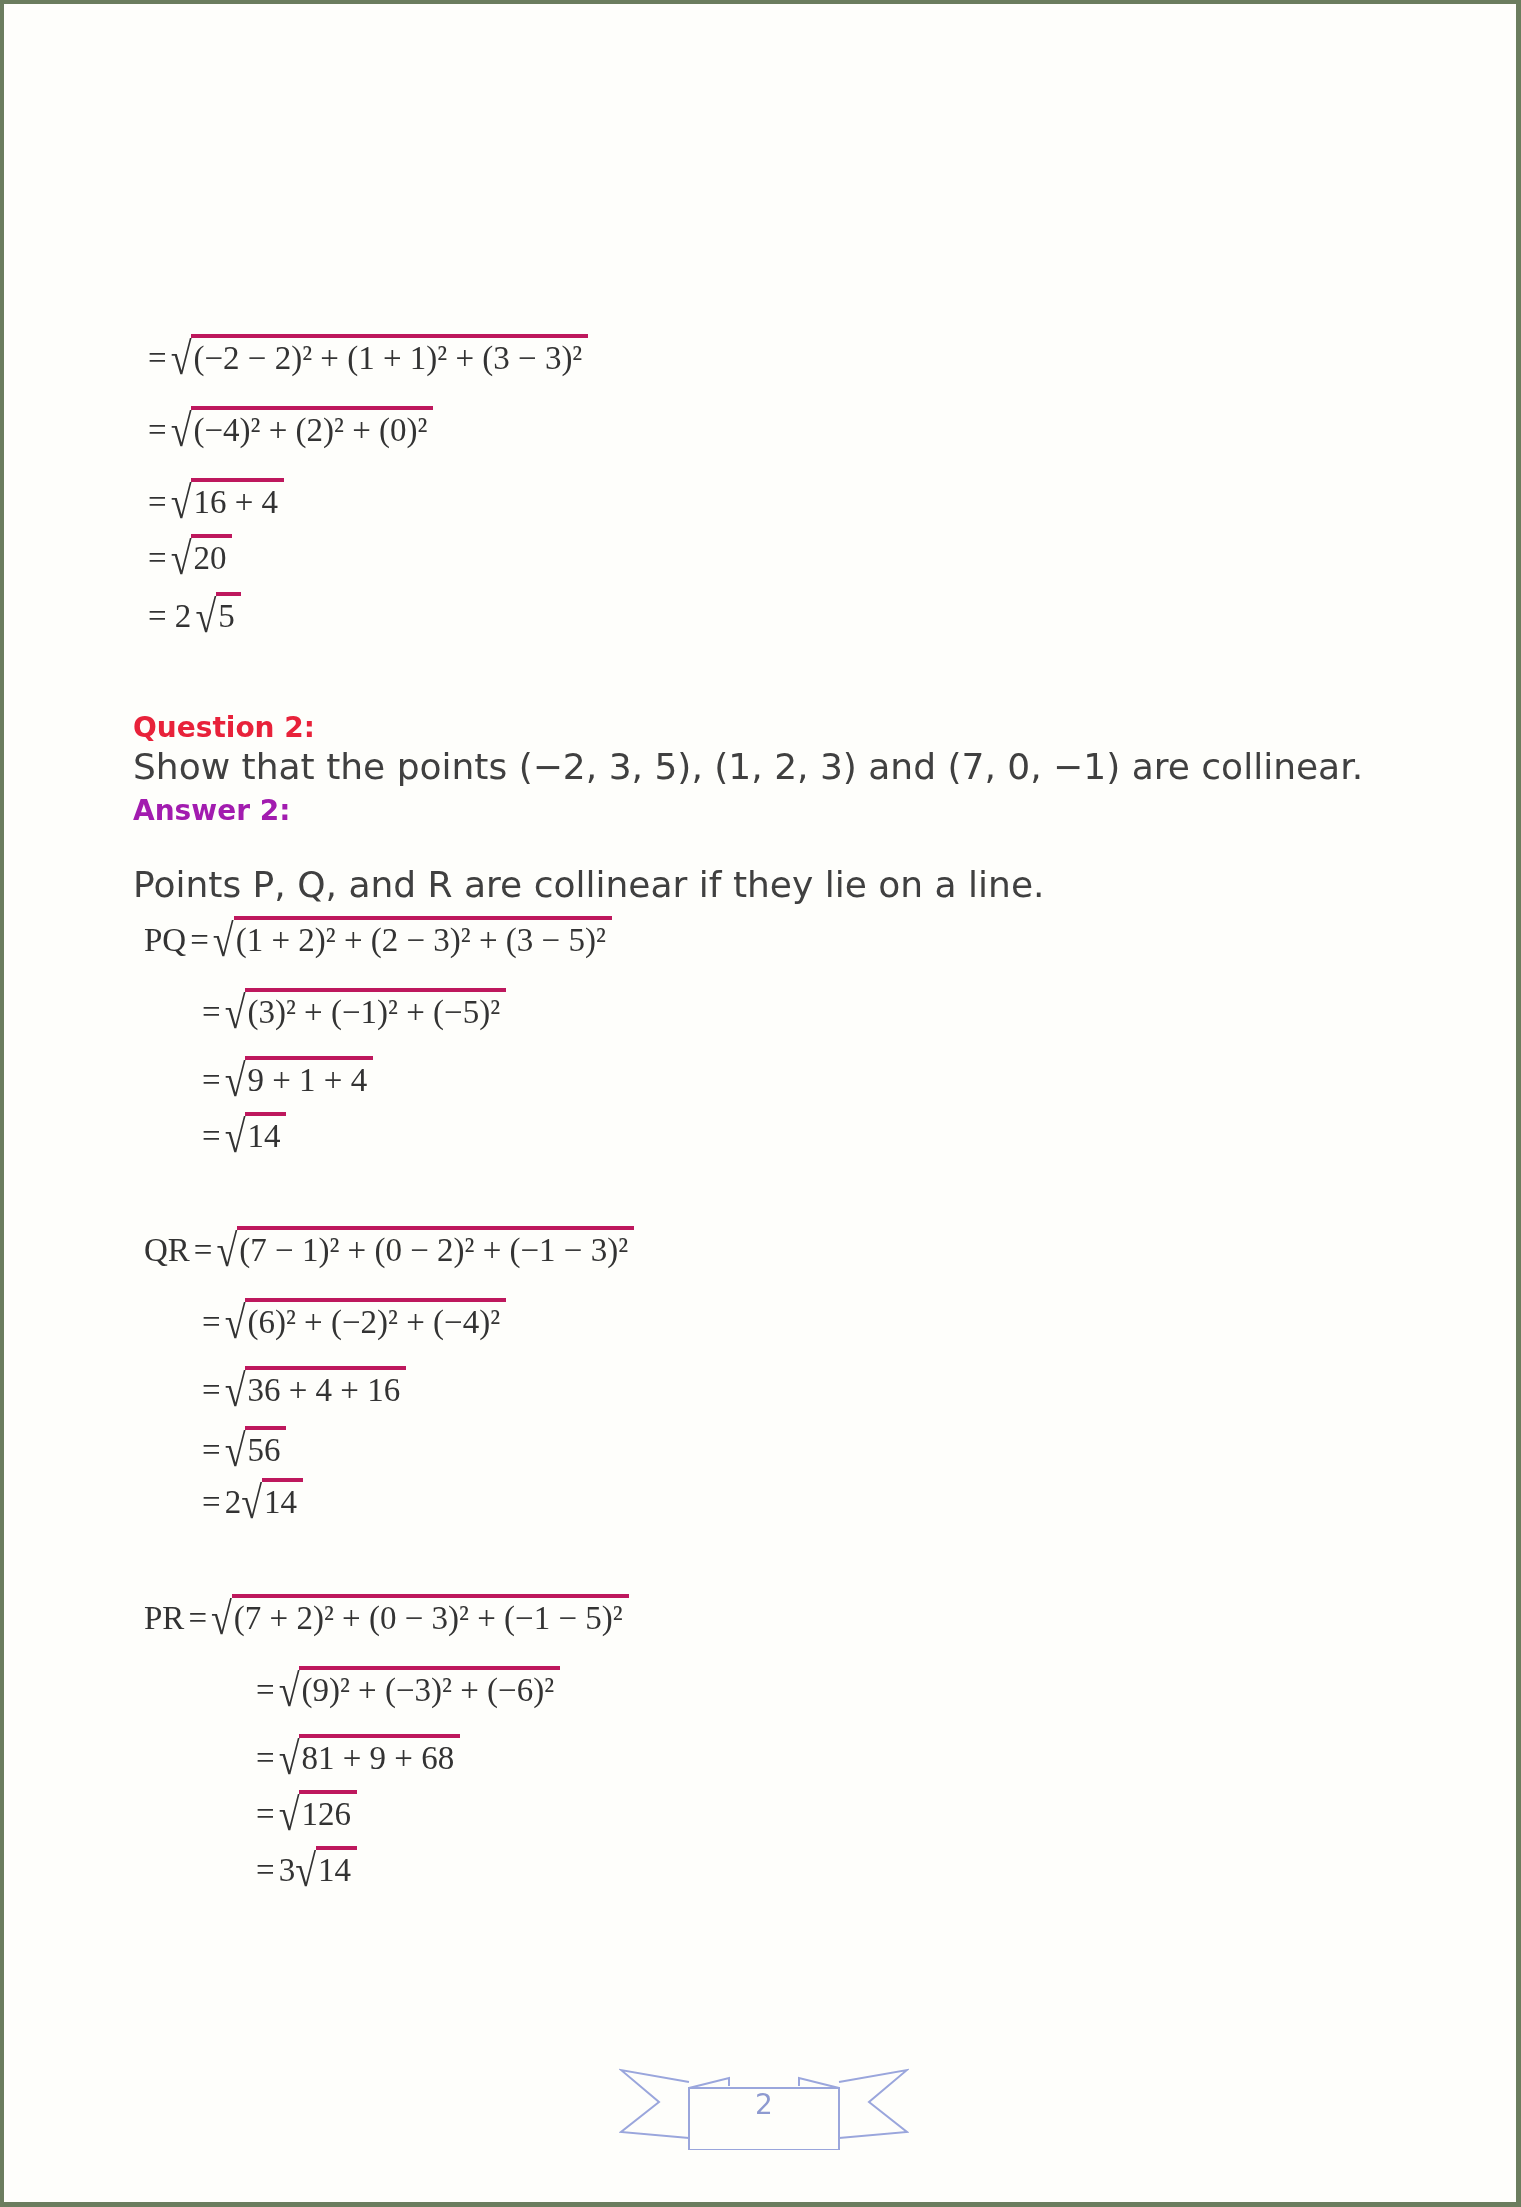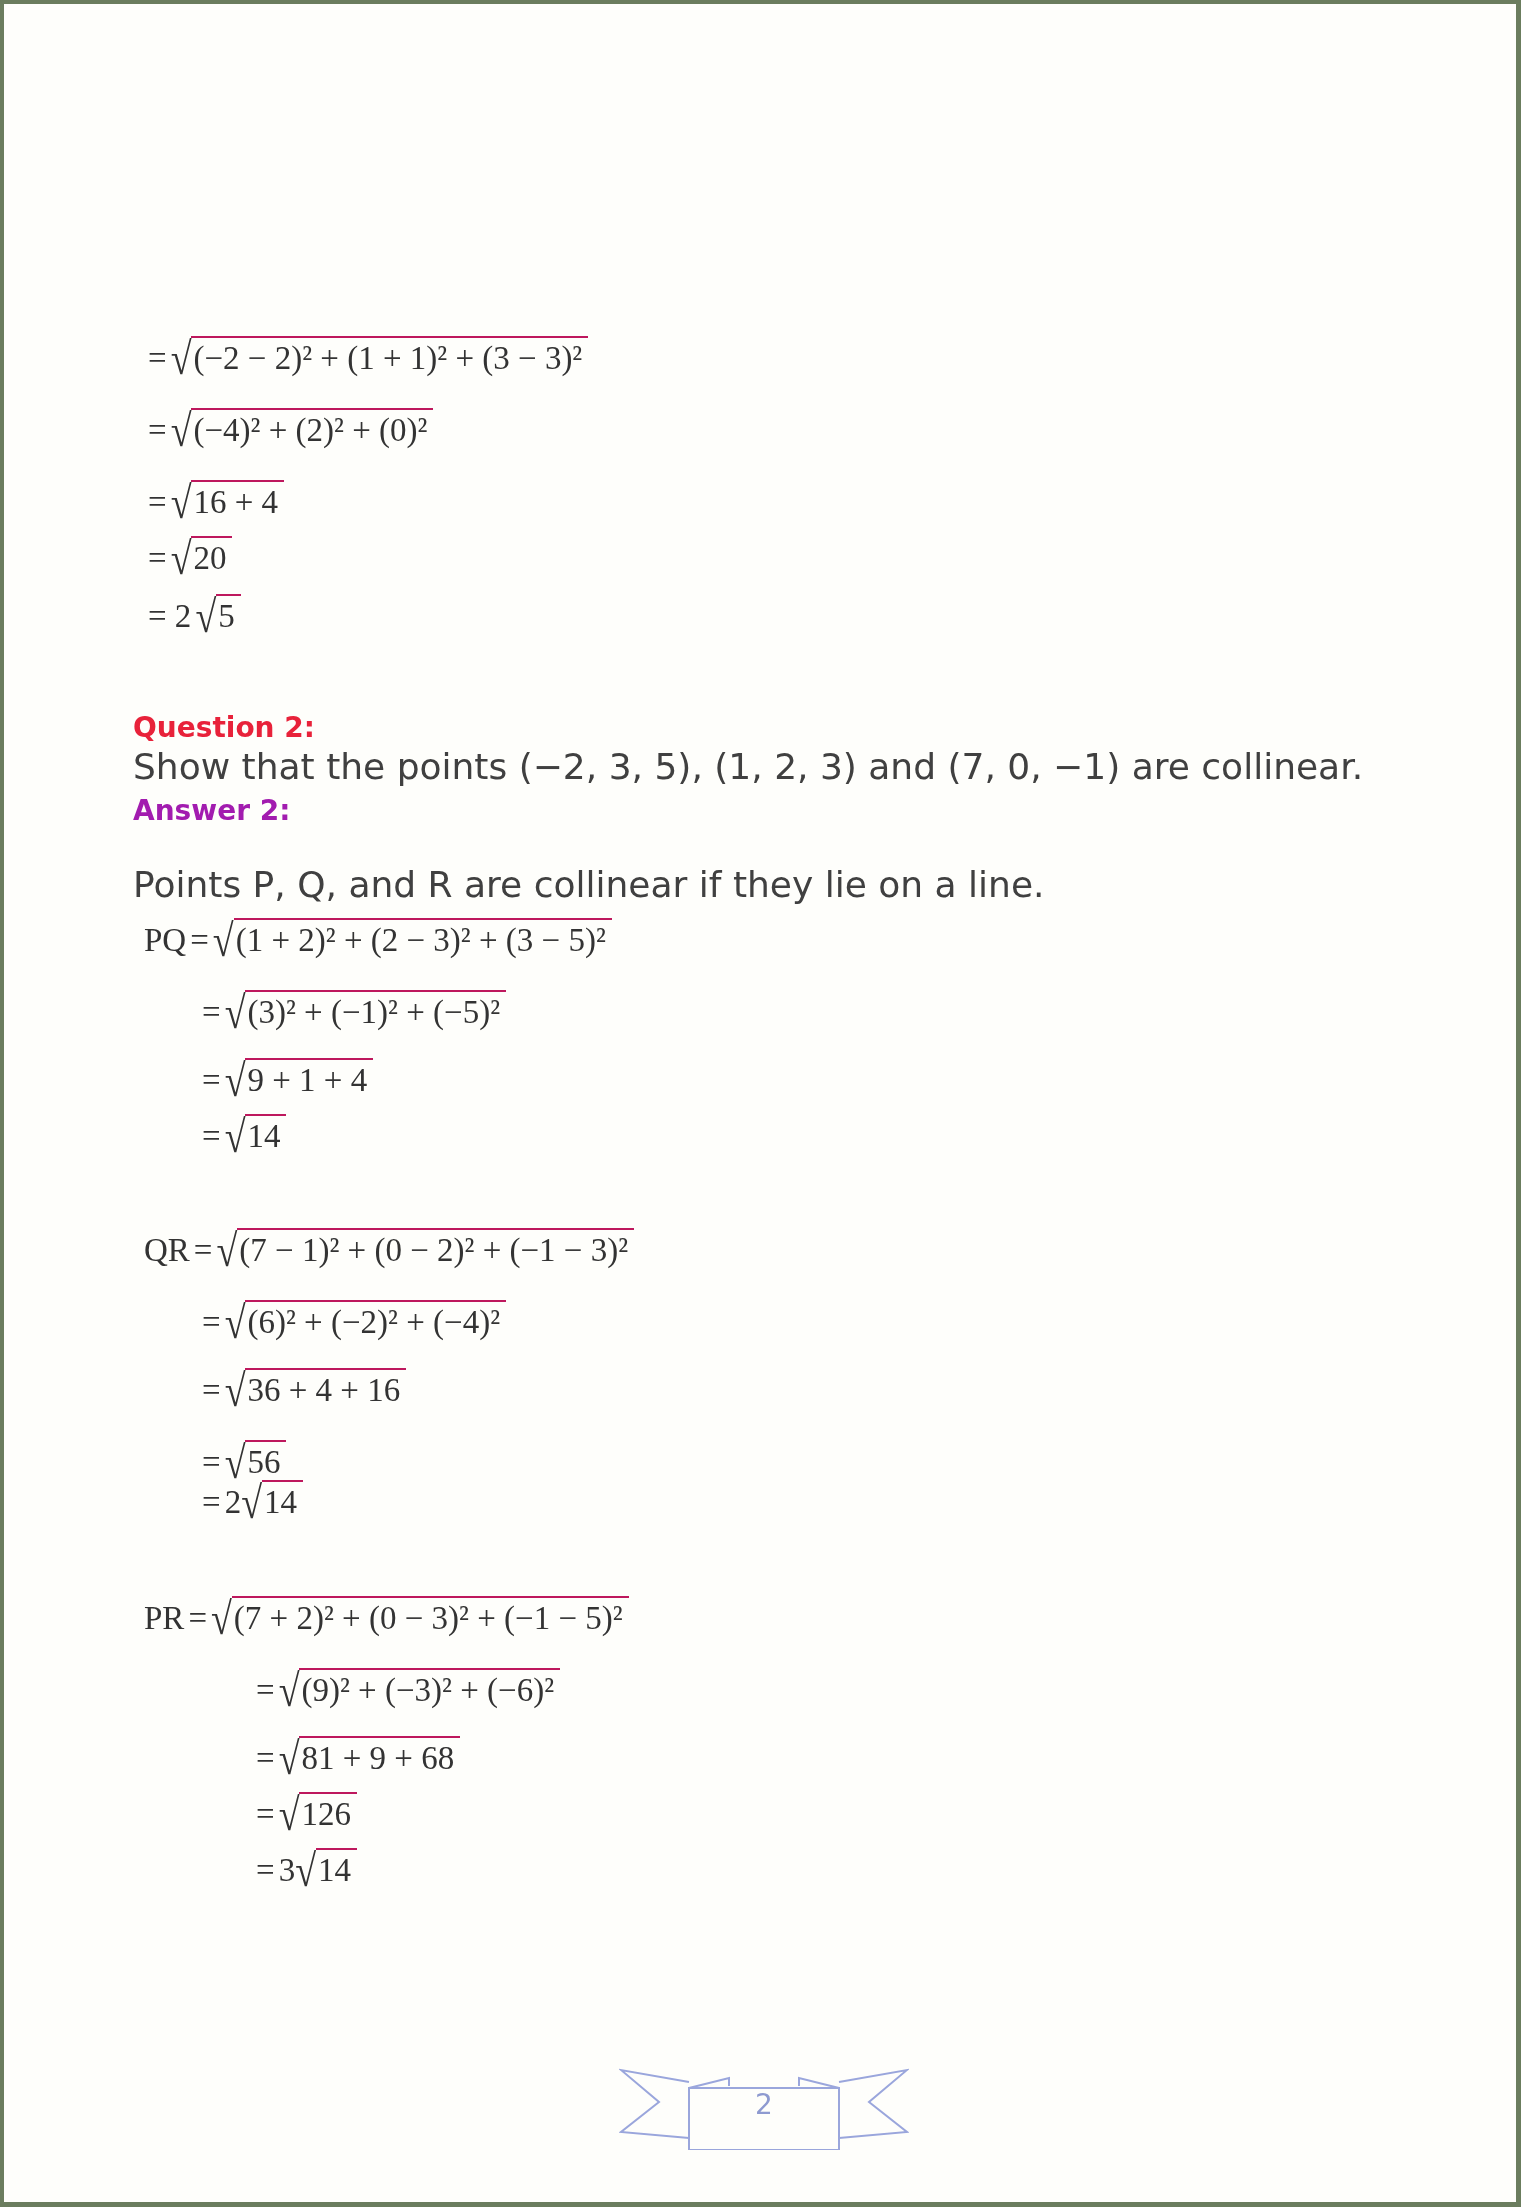--- a/index.html
+++ b/index.html
@@ -14,21 +14,21 @@
     position: absolute;
     font-family: "Liberation Serif", "DejaVu Serif", serif;
     color: #333;
     font-size: 33px;
   }
   .mline { position: absolute; white-space: nowrap; height: 48px; line-height: 48px; }
   .lhs { display: inline-block; }
   .eq { display: inline-block; margin: 0 4px; }
   .rad { display: inline-block; position: relative; }
   .rad .sign { display: inline-block; font-size: 38px; transform: scaleY(1.2); vertical-align: -2px; }
-  .rad .body { display: inline-block; border-top: 2px solid #be185d; padding: 0 6px 0 2px; line-height: 40px; }
+  .rad .body { display: inline-block; border-top: 4px solid #be185d; padding: 0 6px 0 2px; line-height: 40px; }
   .text {
     position: absolute; font-family: "DejaVu Sans", sans-serif; font-size: 36px; color: #404040;
     white-space: nowrap;
   }
   .qhead { color: #e8223a; font-weight: bold; font-family: "DejaVu Sans", sans-serif; font-size: 28px; position: absolute; }
   .ahead { color: #a21caf; font-weight: bold; font-family: "DejaVu Sans", sans-serif; font-size: 28px; position: absolute; }
   .banner { position: absolute; left: 615px; top: 2060px; width: 290px; height: 86px; }
   .pnum {
     position: absolute; left: 0; width: 100%; top: 24px; text-align: center;
     font-family: "DejaVu Sans", sans-serif; font-size: 28px; color: #8e9ad0;
@@ -81,21 +81,21 @@
   <div class="math" style="left:140px; top:1222px;">
     <div class="mline" style="top:0;">
       <span class="lhs">QR</span><span class="eq">=</span><span class="rad"><span class="sign">√</span><span class="body">(7 − 1)² + (0 − 2)² + (−1 − 3)²</span></span>
     </div>
     <div class="mline" style="top:72px; left:54px;">
       <span class="eq">=</span><span class="rad"><span class="sign">√</span><span class="body">(6)² + (−2)² + (−4)²</span></span>
     </div>
     <div class="mline" style="top:140px; left:54px;">
       <span class="eq">=</span><span class="rad"><span class="sign">√</span><span class="body">36 + 4 + 16</span></span>
     </div>
-    <div class="mline" style="top:212px; left:54px;">
+    <div class="mline" style="top:200px; left:54px;">
       <span class="eq">=</span><span class="rad"><span class="sign">√</span><span class="body">56</span></span>
     </div>
     <div class="mline" style="top:252px; left:54px;">
       <span class="eq">=</span><span>2</span><span class="rad"><span class="sign">√</span><span class="body">14</span></span>
     </div>
   </div>
 
   <div class="math" style="left:140px; top:1590px;">
     <div class="mline" style="top:0;">
       <span class="lhs">PR</span><span class="eq">=</span><span class="rad"><span class="sign">√</span><span class="body">(7 + 2)² + (0 − 3)² + (−1 − 5)²</span></span>

